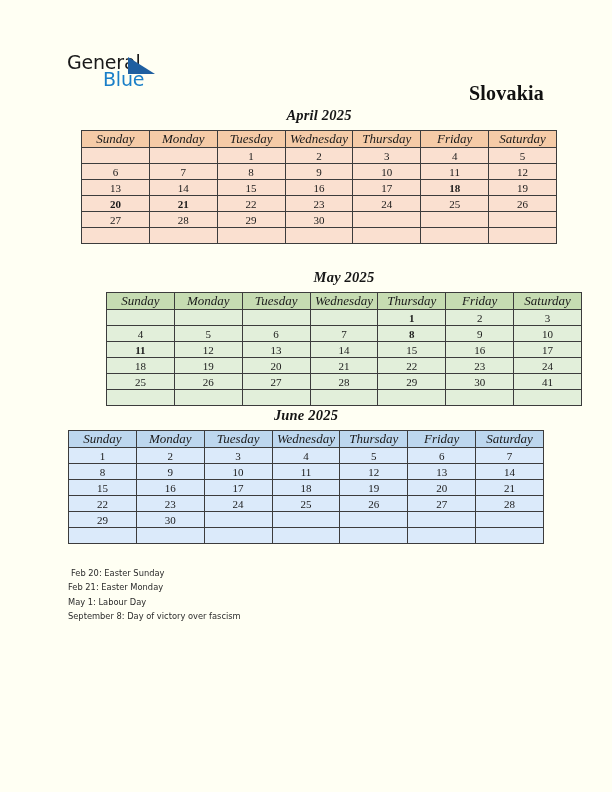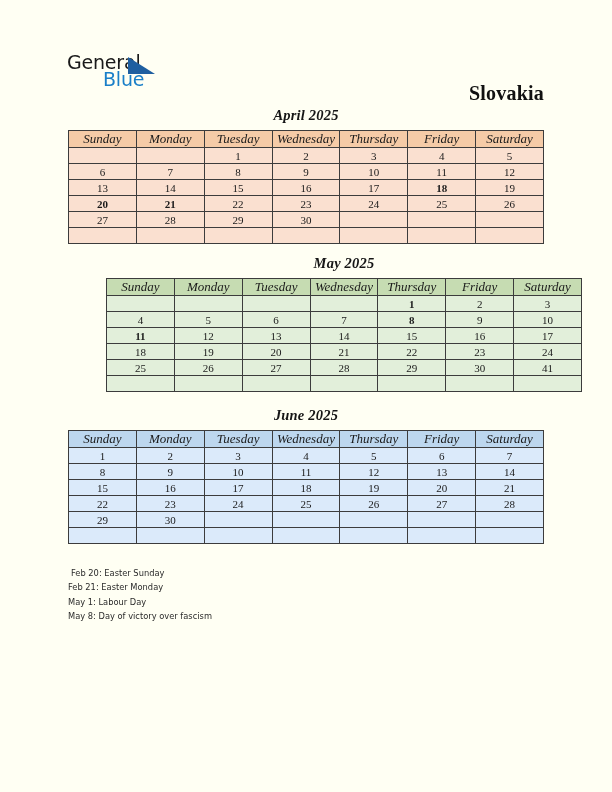--- a/index.html
+++ b/index.html
@@ -68,22 +68,22 @@
     letter-spacing: 0.2px;
     margin-top: 20px;
   }
 
   
   .month-block {
     position: absolute;
     left: 68px;
     width: 476px;
   }
-  #month-0 { top: 107px; }
-  #month-1 { top: 255px; padding-left: 38px; }
+  #month-0 { top: 107px; margin-left: 13px; }
+  #month-1 { top: 269px; padding-left: 38px; }
   #month-2 { top: 407px; }
 
   .month-title {
     text-align: center;
     font-family: "Liberation Serif", serif;
     font-style: italic;
     font-weight: bold;
     font-size: 14.5px;
     color: #161616;
     margin-bottom: 6px;
@@ -378,14 +378,14 @@
           <td></td>
         </tr>
       </tbody>
   </table>
 </div>
 
 <div id="legend">
     <div class="legend-line">Feb 20: Easter Sunday</div>
     <div class="legend-line">Feb 21: Easter Monday</div>
     <div class="legend-line">May 1: Labour Day</div>
-    <div class="legend-line">May 8: Day of victory over fascism</div>
+    <div class="legend-line">September 8: Day of victory over fascism</div>
   </div>
 
 </body></html>

